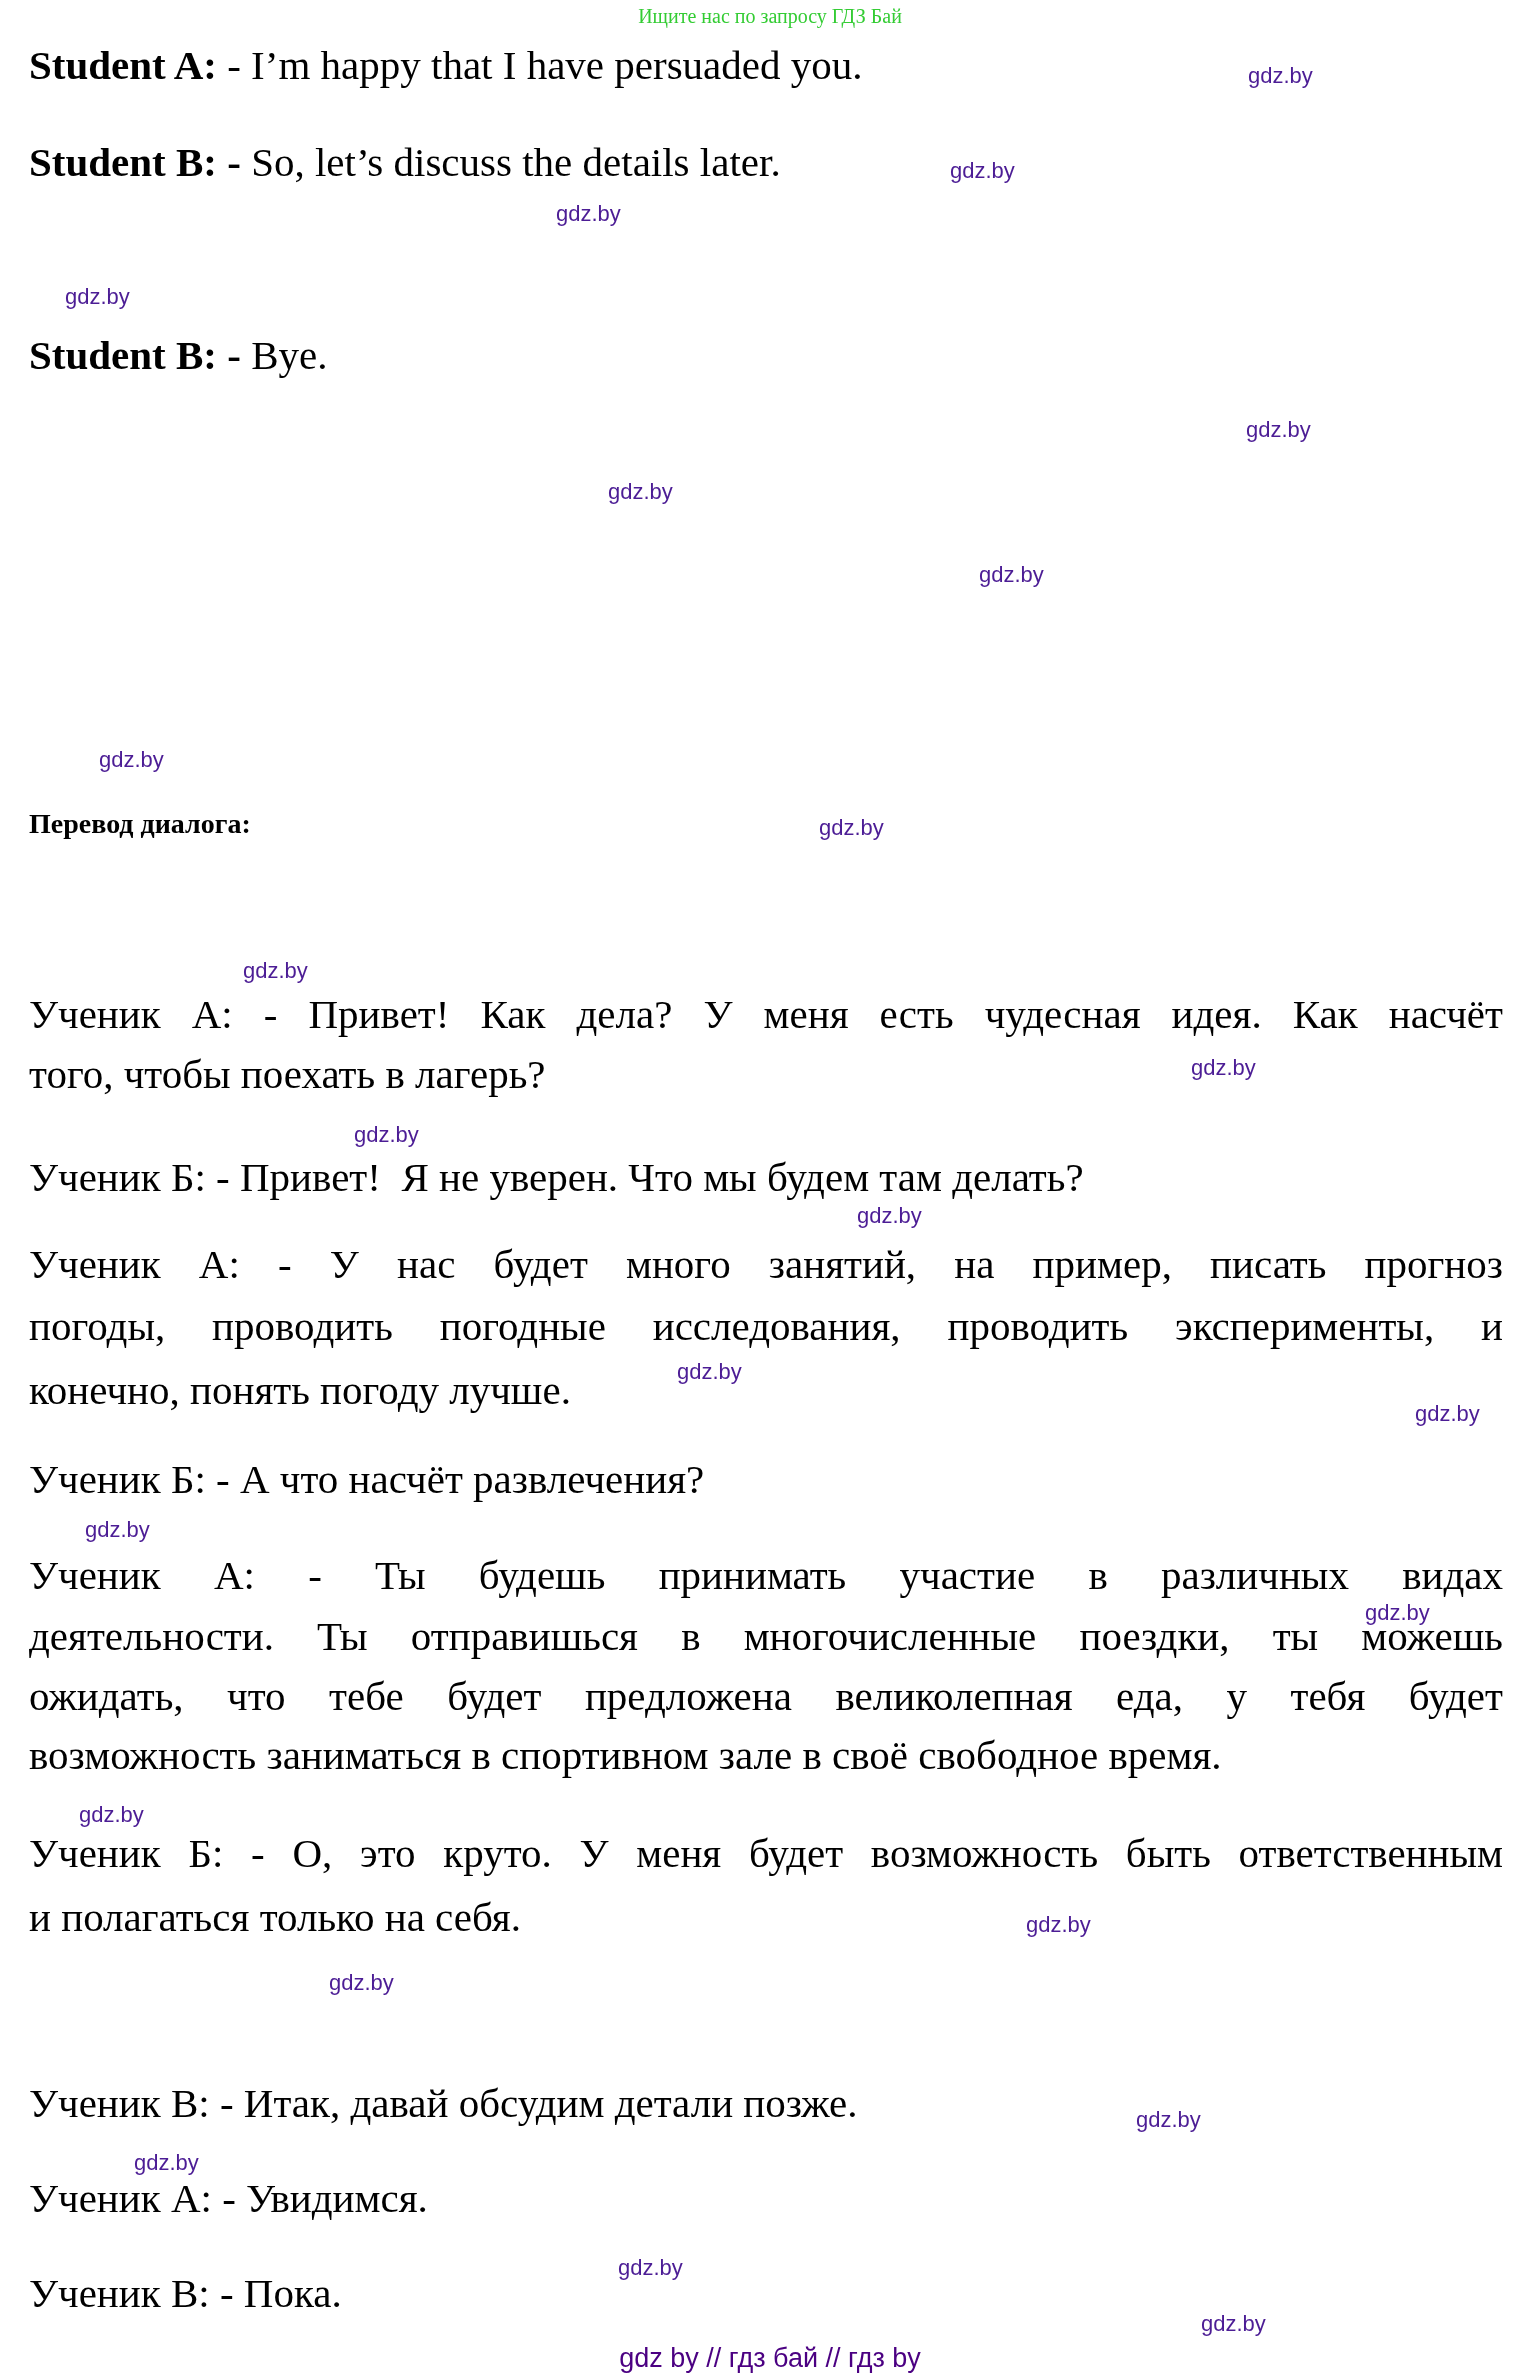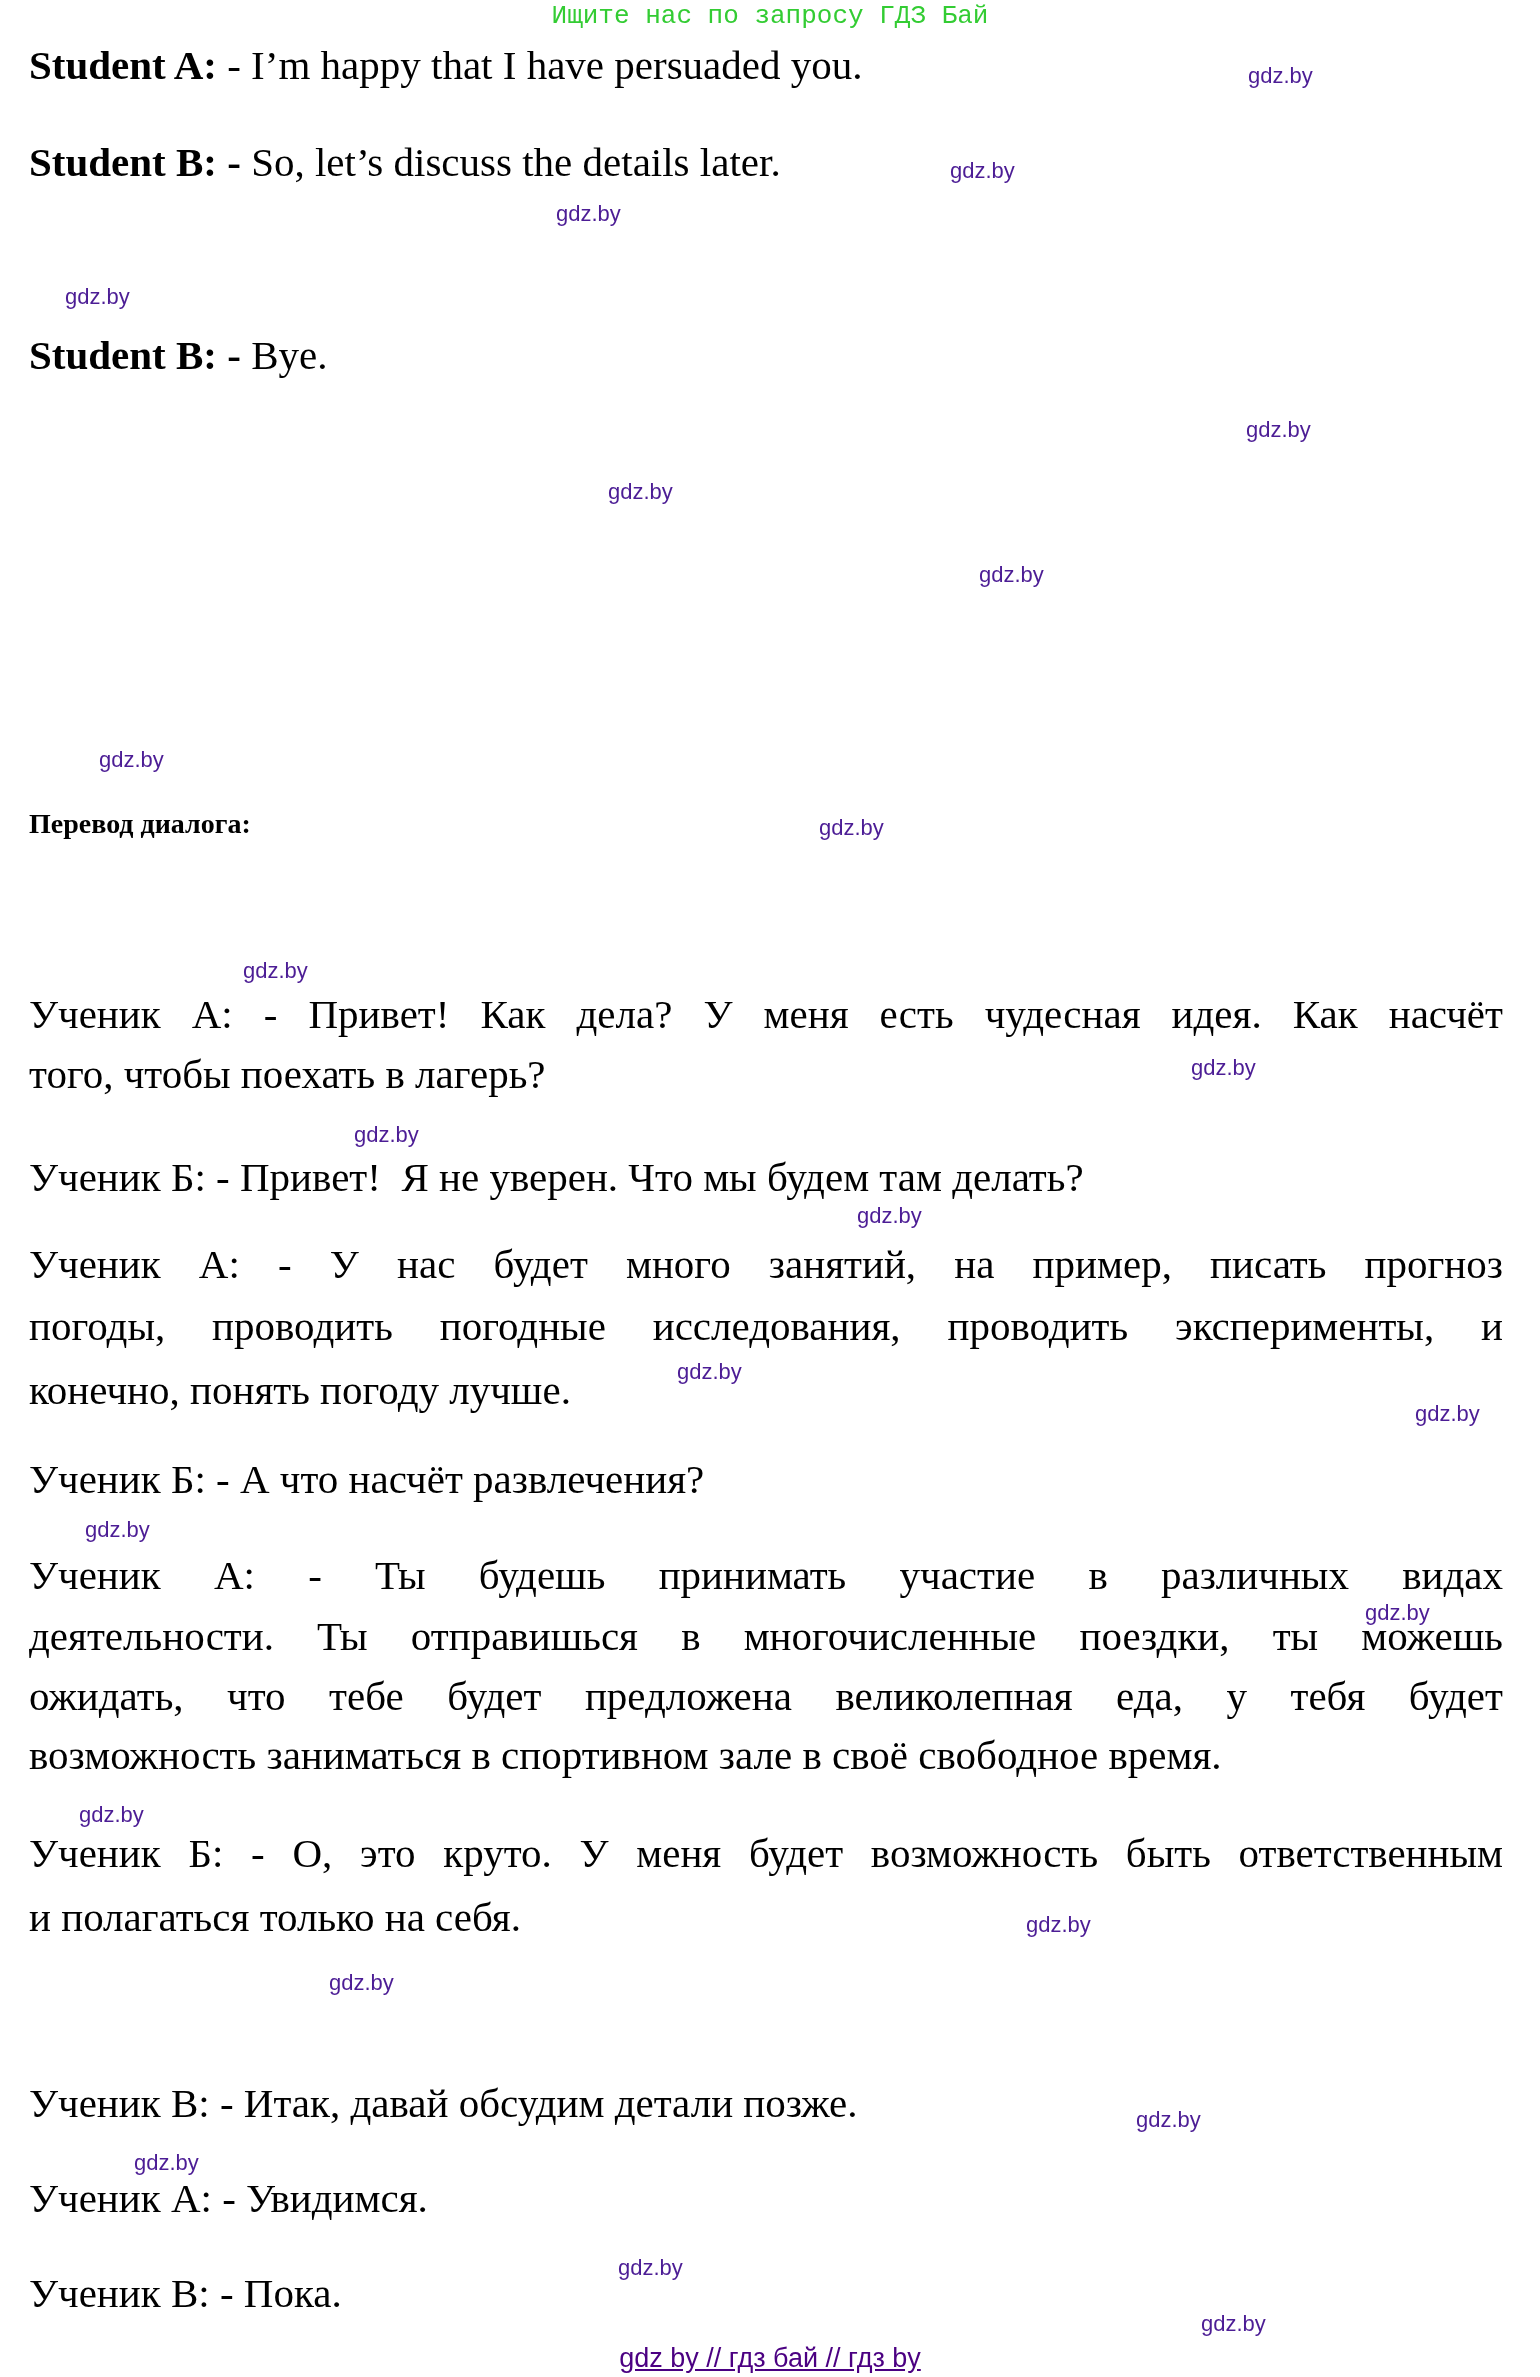--- a/index.html
+++ b/index.html
@@ -15,22 +15,22 @@
     overflow: hidden;
     font-family: "Liberation Serif", "DejaVu Serif", serif;
     color: #000000;
   }
   .promo {
     position: absolute;
     top: 0;
     left: 0;
     width: 100%;
     text-align: center;
-    font-family: Liberation Mono, monospace;
-    font-size: 26px;
+    font-family: Liberation Serif, serif;
+    font-size: 20px;
     line-height: 32px;
     color: #33cc33;
   }
   .en-line {
     position: absolute;
     left: 29px;
     width: 1474px;
     font-size: 41px;
     line-height: 48px;
     white-space: nowrap;
@@ -66,21 +66,20 @@
   .footer {
     position: absolute;
     top: 2342px;
     left: 0;
     width: 100%;
     text-align: center;
     font-family: "Liberation Sans", "DejaVu Sans", sans-serif;
     font-size: 27px;
     line-height: 32px;
     color: #4b0082;
-    text-decoration: underline;
   }
 </style>
 </head>
 <body>
 
 <div class="page">
 
   <div class="promo">Ищите нас по запросу ГДЗ Бай</div>
 
   <div class="en-line" style="top:41px"><b>Student A:</b> <span>- I’m happy that I have persuaded you.</span></div>

